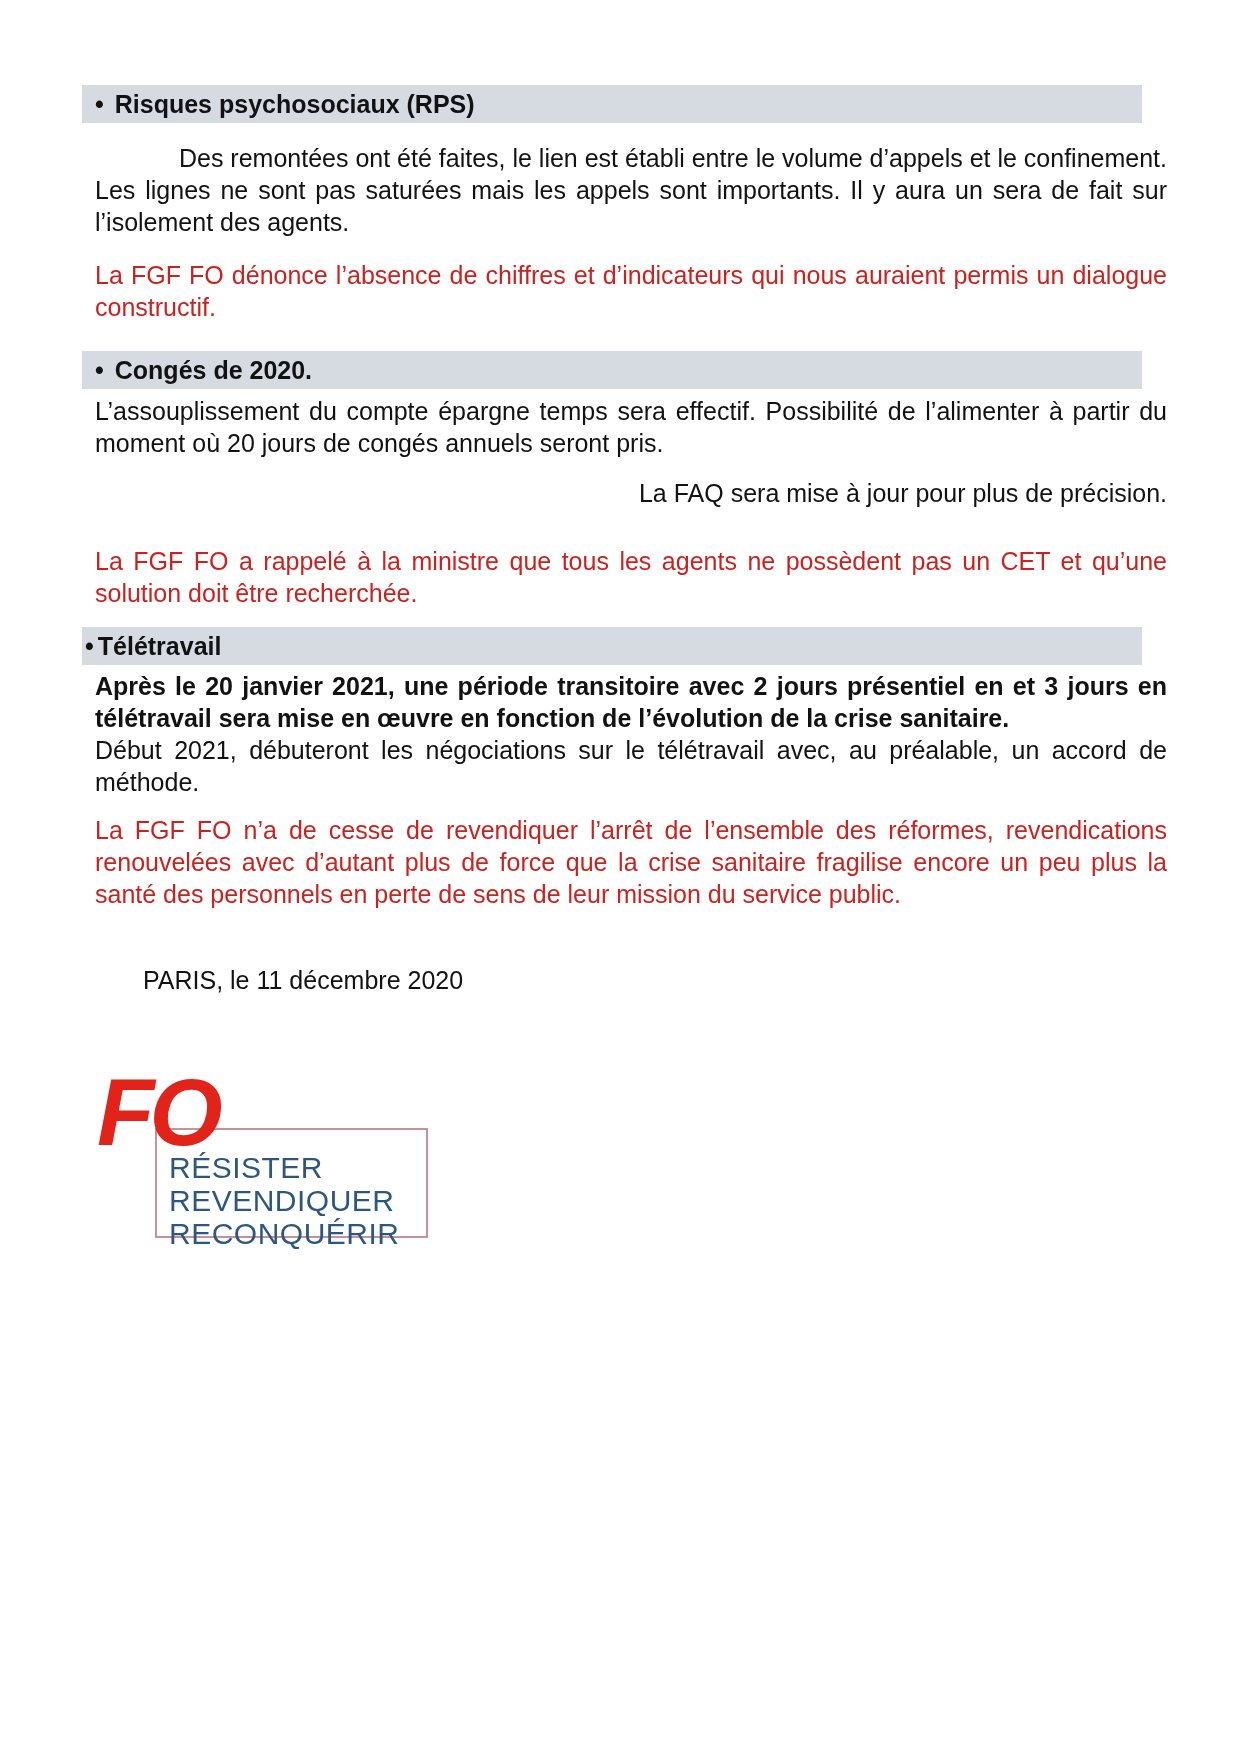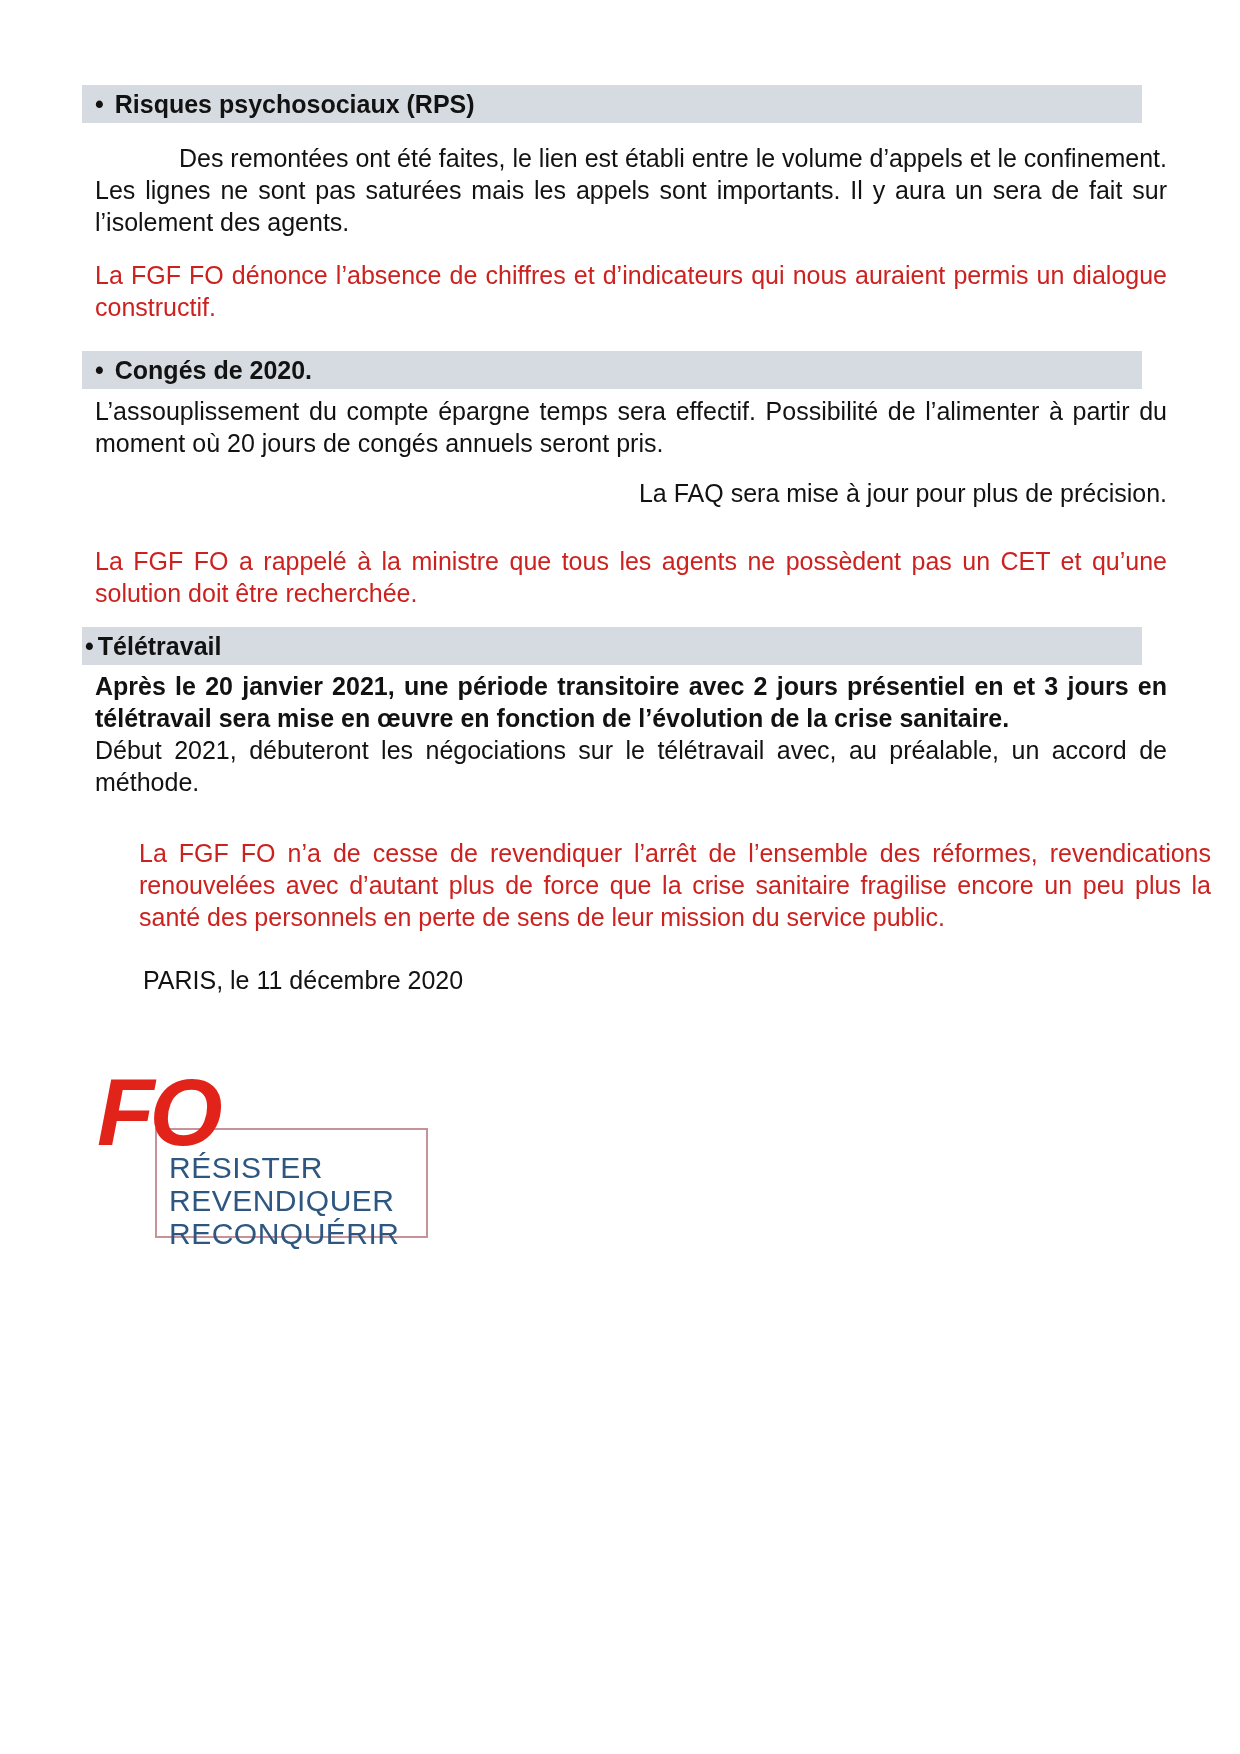--- a/index.html
+++ b/index.html
@@ -50,21 +50,21 @@
   .para.single { text-align: right; }
   .para.red { color: #cc221f; }
   .p1a { top: 142px; }
   .p1b { top: 174px; }
   .p2  { top: 259px; }
   .p3  { top: 395px; }
   .p4  { top: 477px; }
   .p5  { top: 545px; }
   .p6a { top: 670px; font-weight: bold; }
   .p6b { top: 734px; }
-  .p7  { top: 837px; margin-left: 44px; }
+  .p7  { top: 814px; }
   .dateline {
     position: absolute;
     left: 95px;
     top: 964px;
     font-size: 25px;
     line-height: 32px;
     color: #121212;
     margin-left: 48px;
   }
   

